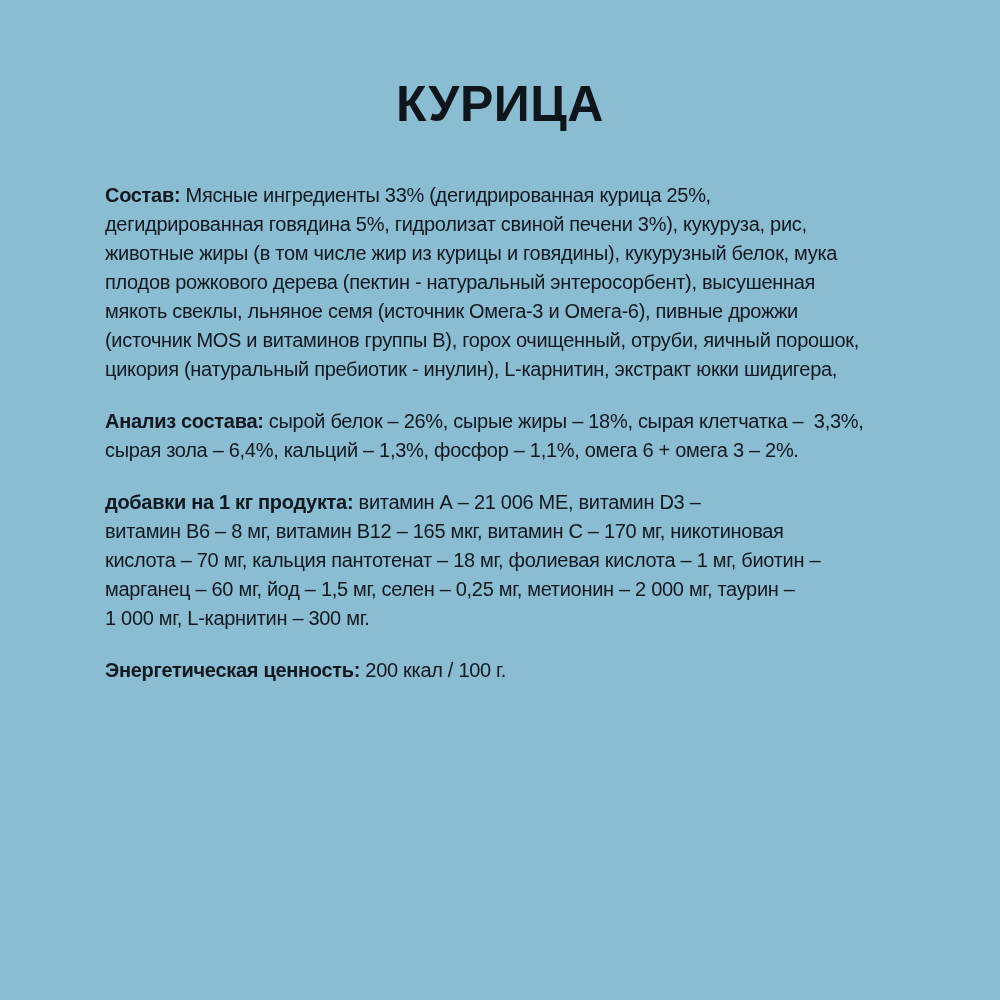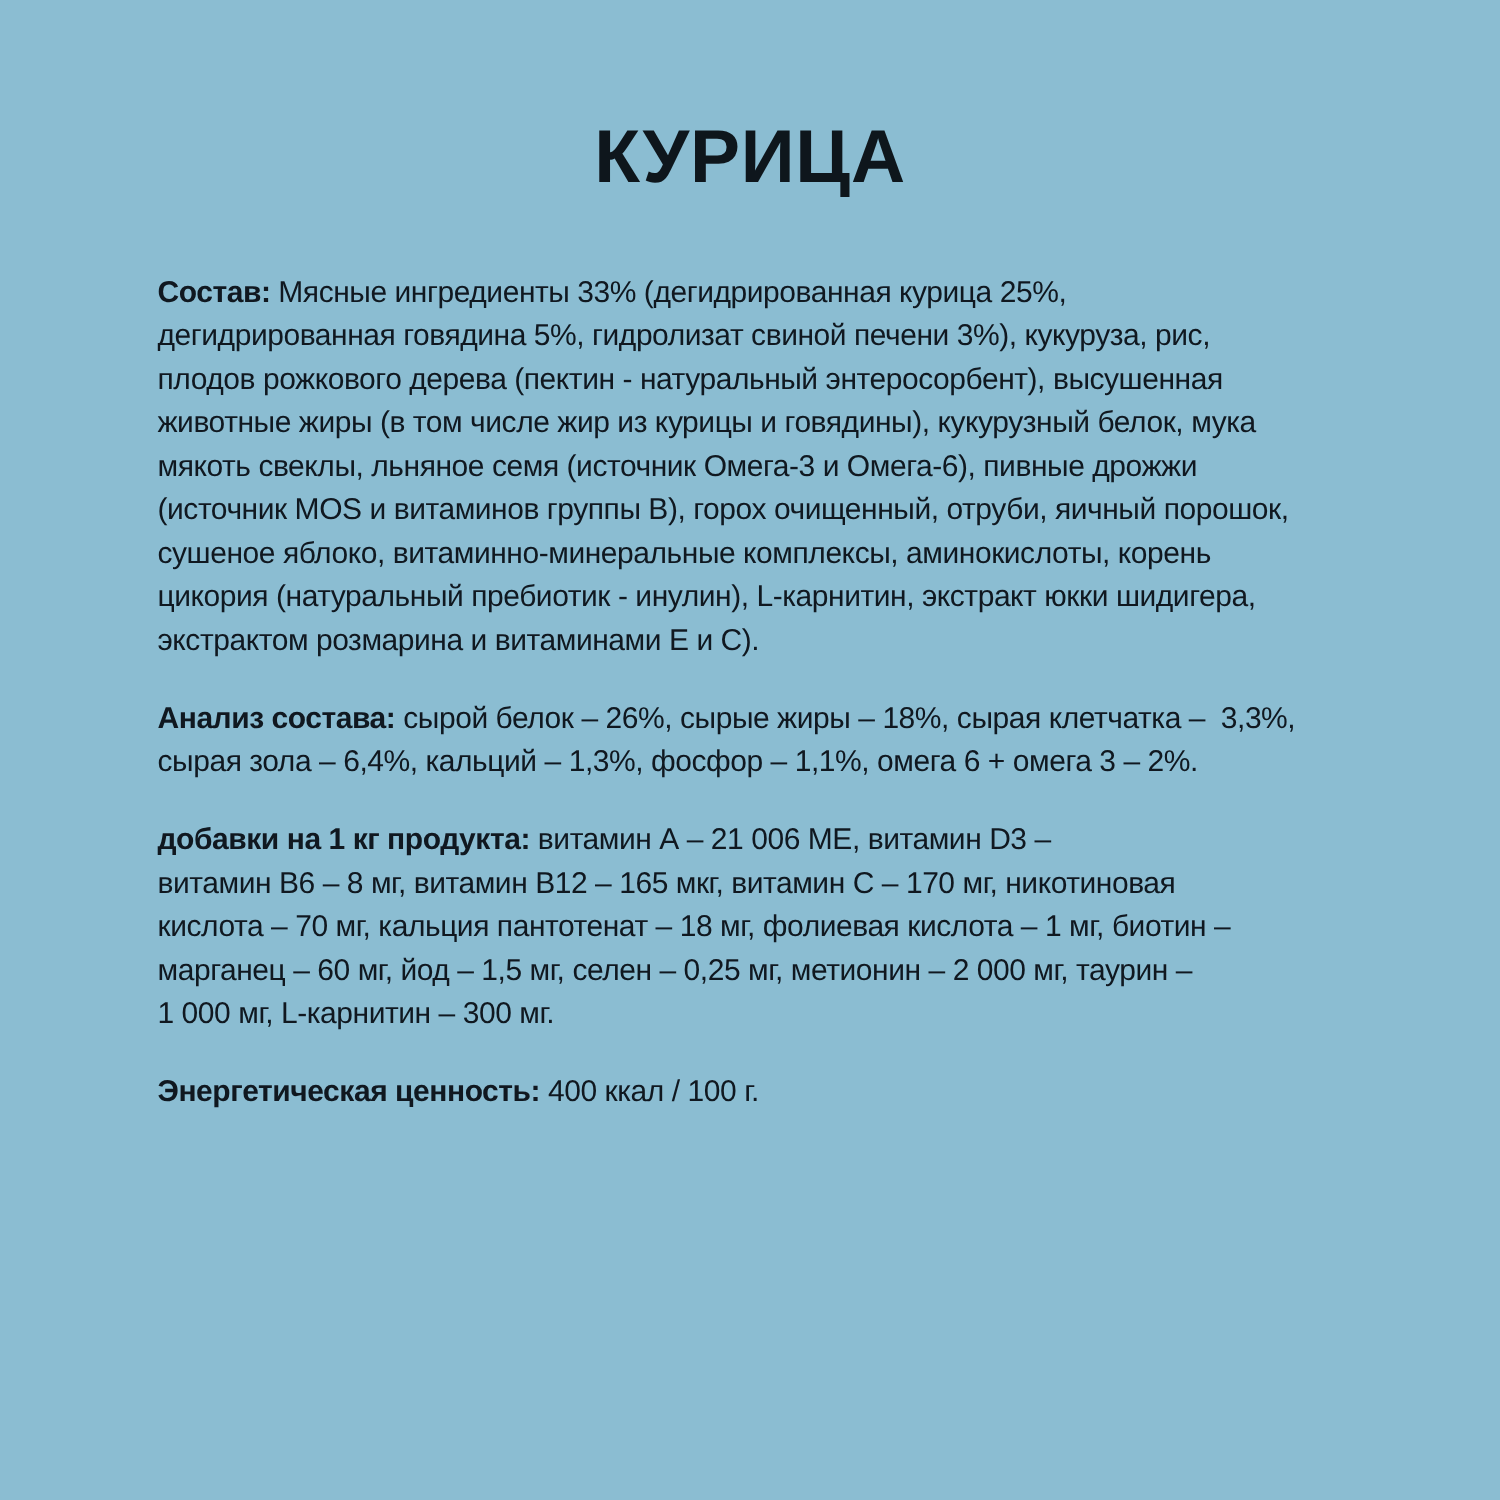--- a/index.html
+++ b/index.html
@@ -52,40 +52,38 @@
 
 <div class="page">
 
   <h1 class="title">КУРИЦА</h1>
 
   <div class="content">
 
     <p class="para">
       <span class="ln"><strong>Состав:</strong><span> Мясные ингредиенты 33% (дегидрированная курица 25%,</span></span>
       <span class="ln">дегидрированная говядина 5%, гидролизат свиной печени 3%), кукуруза, рис,</span>
+      <span class="ln">животные жиры (в том числе жир из курицы и говядины), кукурузный белок, мука</span>
       <span class="ln">плодов рожкового дерева (пектин - натуральный энтеросорбент), высушенная</span>
-      <span class="ln">животные жиры (в том числе жир из курицы и говядины), кукурузный белок, мука</span>
       <span class="ln">мякоть свеклы, льняное семя (источник Омега-3 и Омега-6), пивные дрожжи</span>
       <span class="ln">(источник MOS и витаминов группы В), горох очищенный, отруби, яичный порошок,</span>
-      <span class="ln">сушеное яблоко, витаминно-минеральные комплексы, аминокислоты, корень</span>
       <span class="ln">цикория (натуральный пребиотик - инулин), L-карнитин, экстракт юкки шидигера,</span>
-      <span class="ln">экстрактом розмарина и витаминами Е и С).</span>
     </p>
 
     <p class="para">
       <span class="ln"><strong>Анализ состава:</strong><span> сырой белок – 26%, сырые жиры – 18%, сырая клетчатка –  3,3%,</span></span>
       <span class="ln">сырая зола – 6,4%, кальций – 1,3%, фосфор – 1,1%, омега 6 + омега 3 – 2%.</span>
     </p>
 
     <p class="para">
       <span class="ln"><strong>добавки на 1 кг продукта:</strong><span> витамин А – 21 006 МЕ, витамин D3 –</span></span>
       <span class="ln">витамин В6 – 8 мг, витамин В12 – 165 мкг, витамин С – 170 мг, никотиновая</span>
       <span class="ln">кислота – 70 мг, кальция пантотенат – 18 мг, фолиевая кислота – 1 мг, биотин –</span>
       <span class="ln">марганец – 60 мг, йод – 1,5 мг, селен – 0,25 мг, метионин – 2 000 мг, таурин –</span>
       <span class="ln">1 000 мг, L-карнитин – 300 мг.</span>
     </p>
 
     <p class="para">
-      <span class="ln"><strong>Энергетическая ценность:</strong><span> 400 ккал / 100 г.</span></span>
+      <span class="ln"><strong>Энергетическая ценность:</strong><span> 200 ккал / 100 г.</span></span>
     </p>
 
   </div>
 </div>
 
 </body></html>

